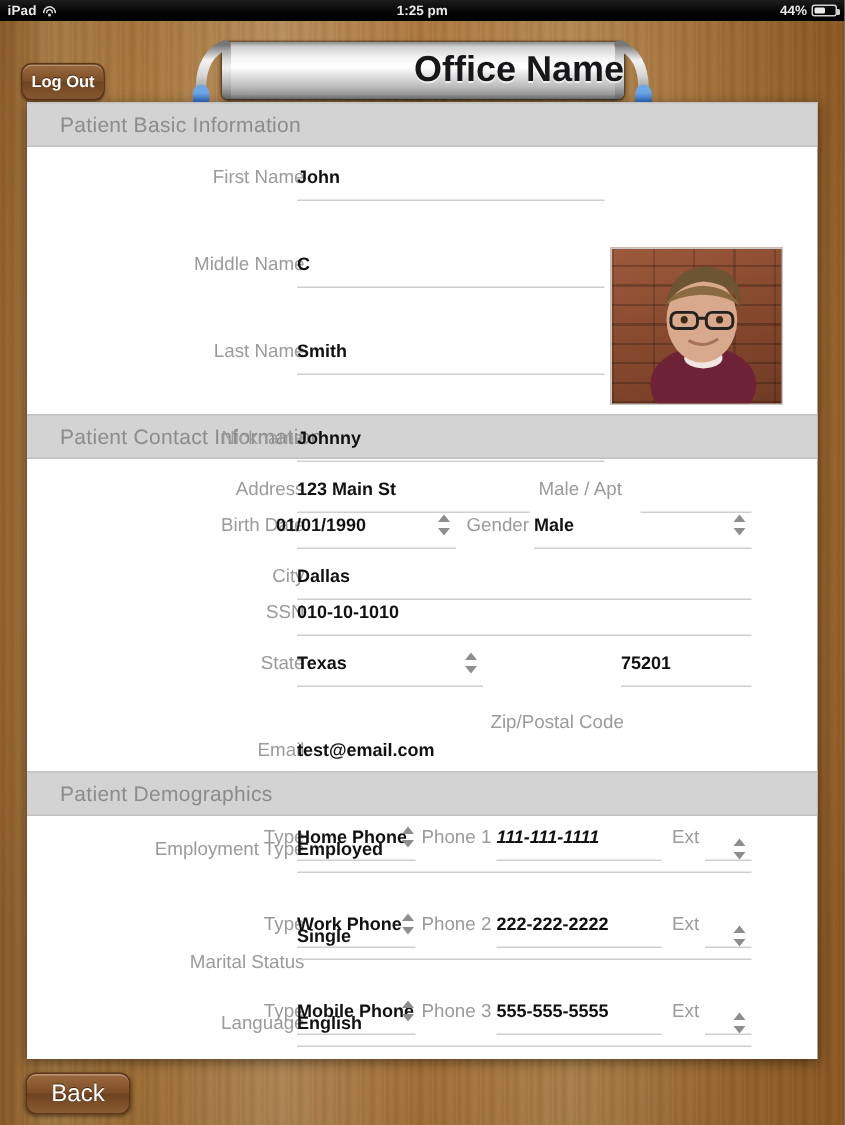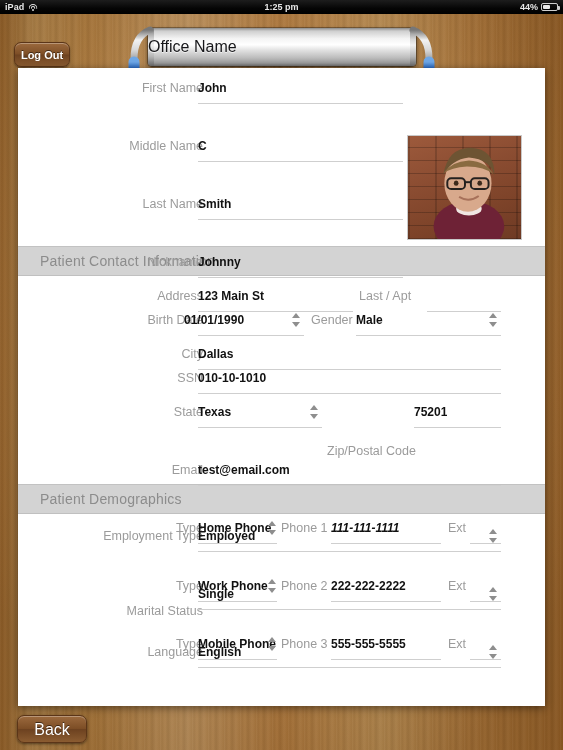--- a/index.html
+++ b/index.html
@@ -74,22 +74,22 @@
       #e2e2e2 58%,#bdbdbd 78%,#9a9a9a 92%,#6f6f6f 100%);
     box-shadow:0 2px 4px rgba(0,0,0,0.55), 0 0 0 1px rgba(0,0,0,0.30);
   }
   .titlebar .cap-l, .titlebar .cap-r {
     position:absolute; top:0; width:6px; height:38px;
     background:linear-gradient(to bottom,#777,#d8d8d8 30%,#f0f0f0 45%,#b5b5b5 75%,#6a6a6a);
   }
   .titlebar .cap-l { left:0; border-radius:4px 0 0 4px; }
   .titlebar .cap-r { right:0; border-radius:0 4px 4px 0; }
   .title-text {
-    position:absolute; inset:0; text-align:left; line-height:38px;
-    font-size:16px; font-weight:normal; color:#17171a;
+    position:absolute; inset:0; text-align:right; line-height:38px;
+    font-size:24px; font-weight:bold; color:#17171a;
     text-shadow:0 1px 0 rgba(255,255,255,0.65);
   }
 
   
   .clamp { position:absolute; left:0; top:14px; width:563px; height:78px; pointer-events:none; }
 
   
   .page {
     position:absolute; left:18px; top:68px; width:527px; height:638px;
     background:#ffffff;
@@ -203,20 +203,21 @@
     </defs>
     <path d="M150 16 C 140 20, 134 30, 134 45 L134 56" stroke="url(#metal)" stroke-width="7" fill="none" stroke-linecap="round"></path>
     <path d="M413 16 C 423 20, 429 30, 429 45 L429 56" stroke="url(#metal)" stroke-width="7" fill="none" stroke-linecap="round"></path>
     <path d="M134 48 L134 62 L160 62" stroke="url(#blue)" stroke-width="11" fill="none" stroke-linecap="round" stroke-linejoin="round"></path>
     <path d="M429 48 L429 62 L403 62" stroke="url(#blue)" stroke-width="11" fill="none" stroke-linecap="round" stroke-linejoin="round"></path>
     <path d="M156 62 L250 62 Q281 74, 312 62 L408 62" stroke="url(#metal)" stroke-width="6" fill="none" stroke-linecap="round"></path>
   </svg>
 
   <div class="page">
 
+    <div class="sec-header">Patient Basic Information</div>
 
     <div style="position:relative;height:178px;">
       <div class="photo">
         <div class="brick"></div>
         <svg viewBox="0 0 115 105" style="position:absolute;inset:0;">
           <ellipse cx="62" cy="92" rx="36" ry="26" fill="#6e2236"></ellipse>
           <ellipse cx="62" cy="74" rx="13" ry="7" fill="#f0e6e2"></ellipse>
           <ellipse cx="61" cy="48" rx="24" ry="29" fill="#d8a98c"></ellipse>
           <path d="M36 40 Q40 12, 64 12 Q88 13, 88 40 Q84 24, 62 22 Q44 24, 36 40Z" fill="#6d5433"></path>
           <path d="M36 38 Q44 26, 62 25 Q80 26, 87 39 Q78 31, 60 31 Q44 32, 36 38Z" fill="#8a6b41"></path>
@@ -273,21 +274,21 @@
     </div>
 
     <div class="sec-header">Patient Contact Information</div>
 
     <div style="position:relative;height:208px;">
 
       <div class="row" style="top:10px;">
         <span class="lbl" style="right:342px;top:0;">Address</span>
         <span class="val" style="left:180px;top:0;">123 Main St</span>
         <span class="uline" style="left:180px;width:155px;"></span>
-        <span class="lbl" style="left:341px;top:0;">Last / Apt</span>
+        <span class="lbl" style="left:341px;top:0;">Male / Apt</span>
         <span class="val" style="left:409px;top:0;"></span>
         <span class="uline" style="left:409px;width:74px;"></span>
       </div>
 
       <div class="row" style="top:39px;">
         <span class="lbl" style="right:342px;top:0;">City</span>
         <span class="val" style="left:180px;top:0;">Dallas</span>
         <span class="uline" style="left:180px;width:303px;"></span>
       </div>
 

